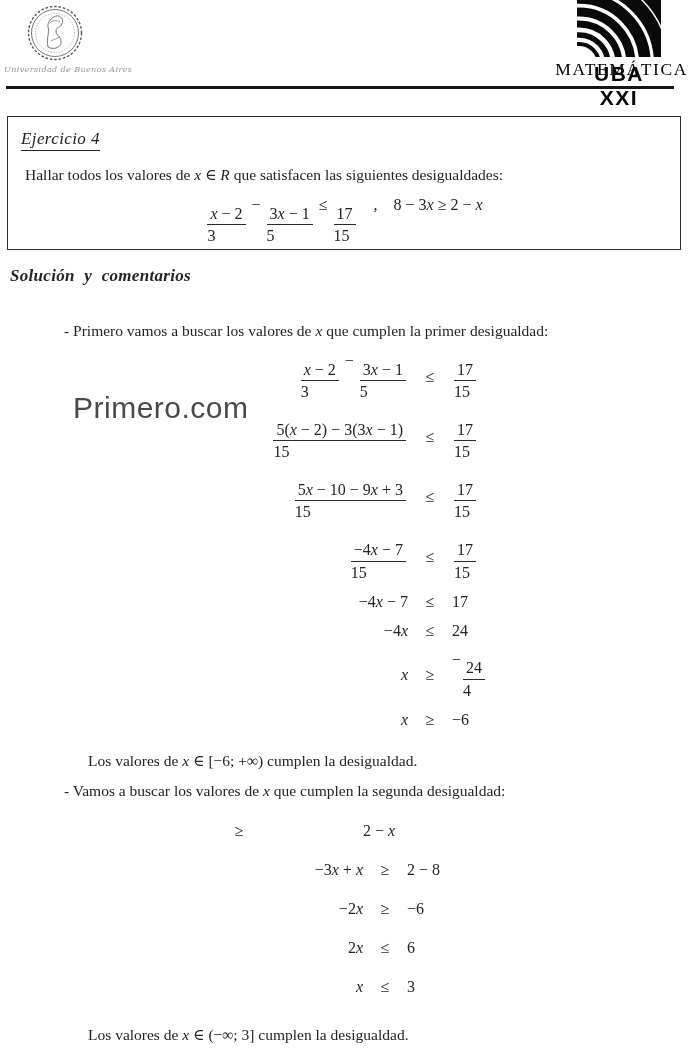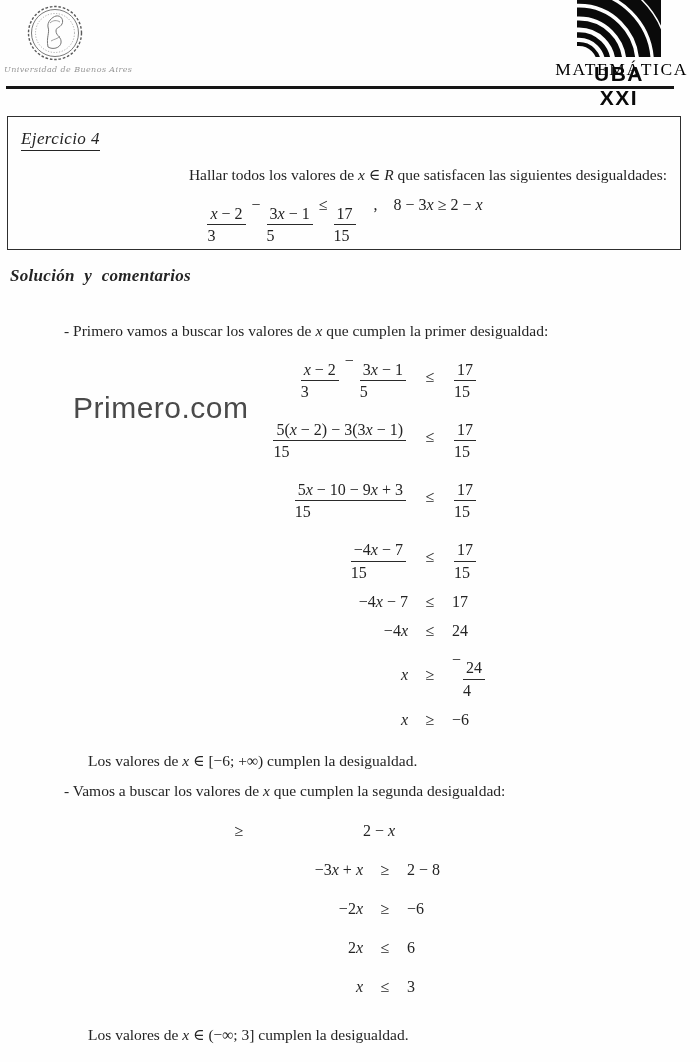--- a/index.html
+++ b/index.html
@@ -16,21 +16,21 @@
   .ubaxxi{position:absolute;top:0;right:38px;width:86px;text-align:center;}
   .ubaxxi .label{margin-top:1px;font-family:"Liberation Sans","DejaVu Sans",sans-serif;
                  font-weight:bold;font-size:21px;letter-spacing:1.5px;color:#0a0a0a;}
   .rule{position:absolute;left:6px;top:86px;width:668px;height:3px;background:#151515;}
 
   
   .exbox{position:absolute;left:7px;top:116px;width:674px;height:134px;box-sizing:border-box;
          border:1.6px solid #2e2e2e;padding:12px 13px;background:#fefefe;}
   .extitle{display:inline-block;font-style:italic;font-size:17px;letter-spacing:.4px;
            border-bottom:1px solid #242424;padding-bottom:1px;}
-  .statement{margin:15px 0 0 4px;font-size:15.5px;text-align:right;}
+  .statement{margin:15px 0 0 4px;font-size:15.5px;}
   .ex-eq{margin-top:12px;text-align:center;font-size:16px;}
 
   
   .sol-heading{position:absolute;left:10px;top:266px;font-style:italic;font-weight:bold;
                font-size:17px;word-spacing:5px;letter-spacing:.3px;}
   .bullet{position:absolute;left:64px;font-size:15.5px;}
   .b1{top:322px;} .b2{top:782px;}
   .watermark{position:absolute;left:73px;top:391px;
              font-family:"Liberation Sans","DejaVu Sans",sans-serif;font-weight:100;
              font-size:30px;color:#4a4a4a;letter-spacing:.5px;}

